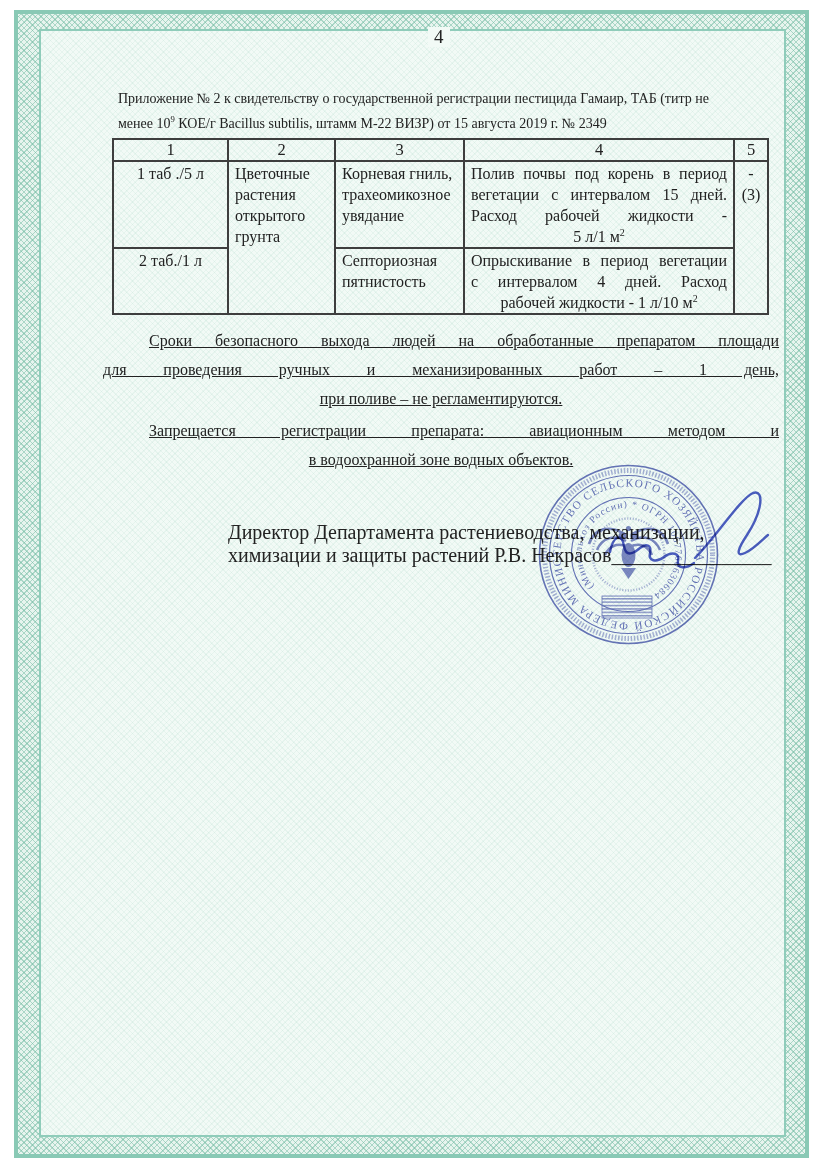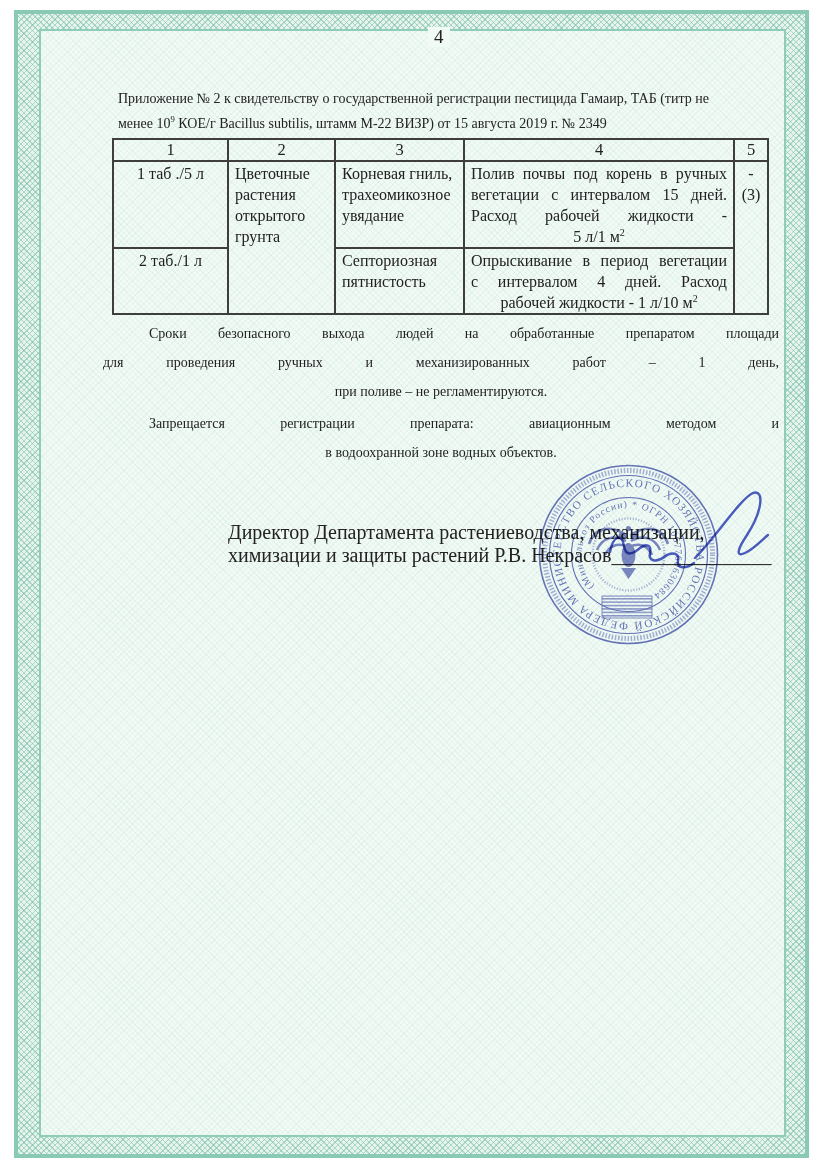--- a/index.html
+++ b/index.html
@@ -63,22 +63,22 @@
   tr.hdr th{text-align:center;padding:0;line-height:20px;font-size:16.5px;}
   tr.r1{height:82px;margin-left:44px;}
   tr.r2{height:66px;margin-left:36px;}
   td.c-dose{text-align:center;}
   td.c-method{padding:1px 7px 0 7px;}
   td.c-deadline{text-align:center;padding:1px 2px;}
   .jline{text-align:justify;text-align-last:justify;}
   .lline{text-align:center;}
 
   .bodytext{
-    position:absolute;left:103px;top:319px;width:676px;
-    font-size:14px;line-height:29px;
+    position:absolute;left:103px;top:326px;width:676px;
+    font-size:16px;line-height:29px;text-decoration:underline;
   }
   .bodytext .indent{padding-left:46px;}
   .p2{margin-top:3px;}
 
   .sig{
     position:absolute;left:228px;top:521px;
     font-size:20px;line-height:23px;white-space:nowrap;
   }
 
   .stamp{
@@ -123,21 +123,21 @@
         <th>2</th>
         <th>3</th>
         <th>4</th>
         <th>5</th>
       </tr>
       <tr class="r1">
         <td class="c-dose">1 таб ./5 л</td>
         <td rowspan="2">Цветочные растения открытого грунта</td>
         <td>Корневая гниль, трахеомикозное увядание</td>
         <td class="c-method">
-          <div class="jline">Полив почвы под корень в ручных</div>
+          <div class="jline">Полив почвы под корень в период</div>
           <div class="jline">вегетации с интервалом 15 дней.</div>
           <div class="jline">Расход рабочей жидкости -</div>
           <div class="lline"><span>5 л/1 м</span><sup>2</sup></div>
         </td>
         <td rowspan="2" class="c-deadline">-(3)</td>
       </tr>
       <tr class="r2">
         <td class="c-dose">2 таб./1 л</td>
         <td>Септориозная пятнистость</td>
         <td class="c-method">

